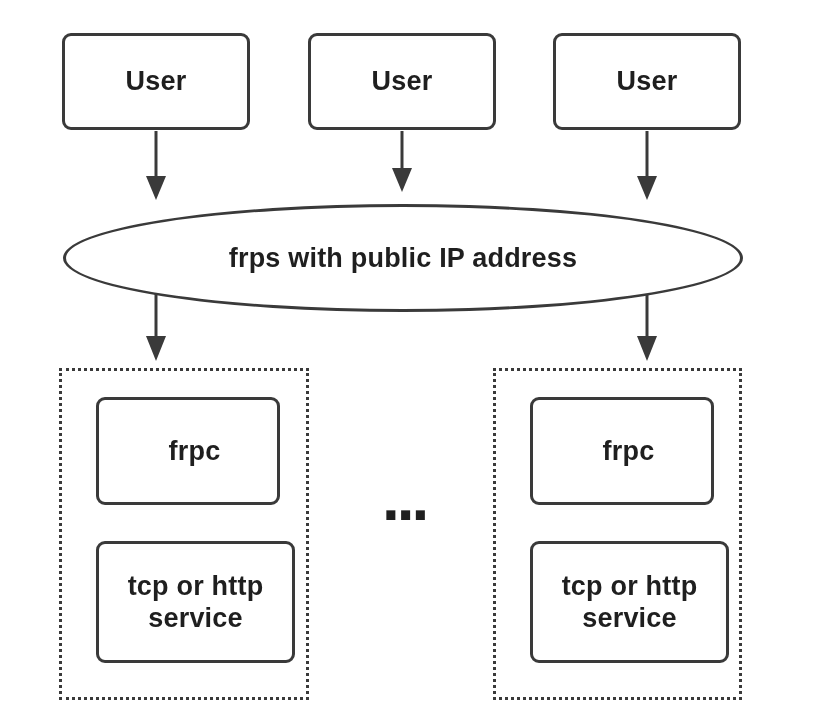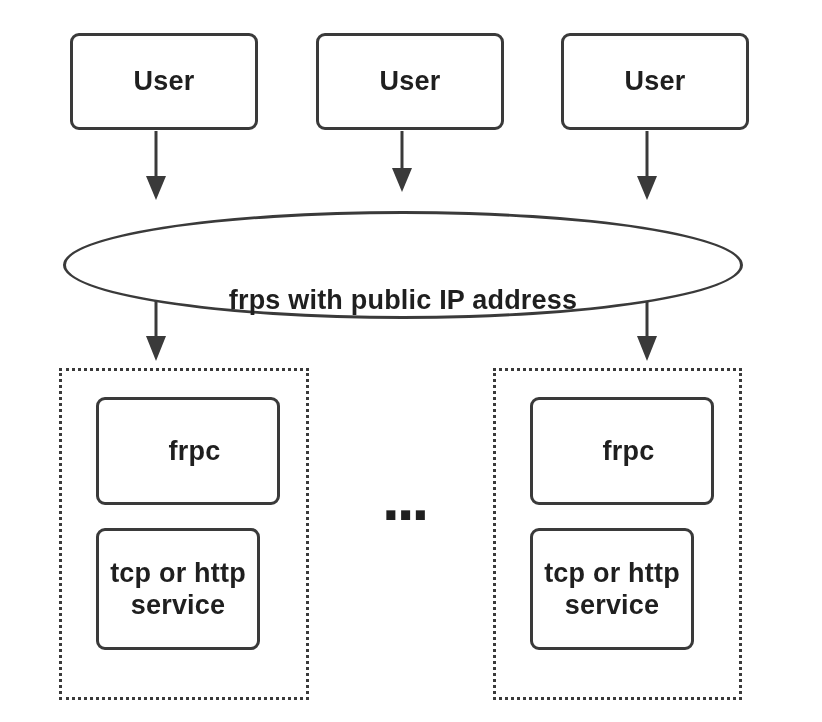--- a/index.html
+++ b/index.html
@@ -43,48 +43,47 @@
     background: #ffffff;
     display: flex;
     align-items: center;
     justify-content: center;
     text-align: center;
     font-weight: 700;
     font-size: 27px;
     color: var(--text);
     letter-spacing: 0.2px;
   }
-  .user-box { width: 188px; height: 97px; top: 33px; margin-left: 8px; }
+  .user-box { width: 188px; height: 97px; top: 33px; }
   .user-box.u1 { left: 62px; }
   .user-box.u2 { left: 308px; }
   .user-box.u3 { left: 553px; }
   .server-ellipse {
-    left: 63px; top: 211px;
+    left: 63px; top: 204px;
     width: 680px; height: 108px;
     border-radius: 50%;
     border-width: 3px;
-    align-items: flex-end;
   }
   .client-group {
     position: absolute;
     box-sizing: border-box;
     top: 368px;
     height: 332px;
     border: 3px dotted var(--stroke);
     background: transparent;
   }
   .client-group.left  { left: 59px;  width: 250px; }
   .client-group.right { left: 493px; width: 249px; }
   .client-group .frpc-box {
     left: 34px; top: 26px;
     width: 184px; height: 108px; padding-left: 13px;
   }
   .client-group .service-box {
-    left: 34px; top: 157px;
-    width: 164px; height: 122px;
+    left: 34px; top: 170px;
+    width: 199px; height: 122px;
     line-height: 1.2;
     padding: 7px 10px;
   }
   .ellipsis-label {
     position: absolute;
     left: 382px; top: 463px;
     font-weight: 700;
     font-size: 64px;
     letter-spacing: -3px;
     line-height: 1.117;

